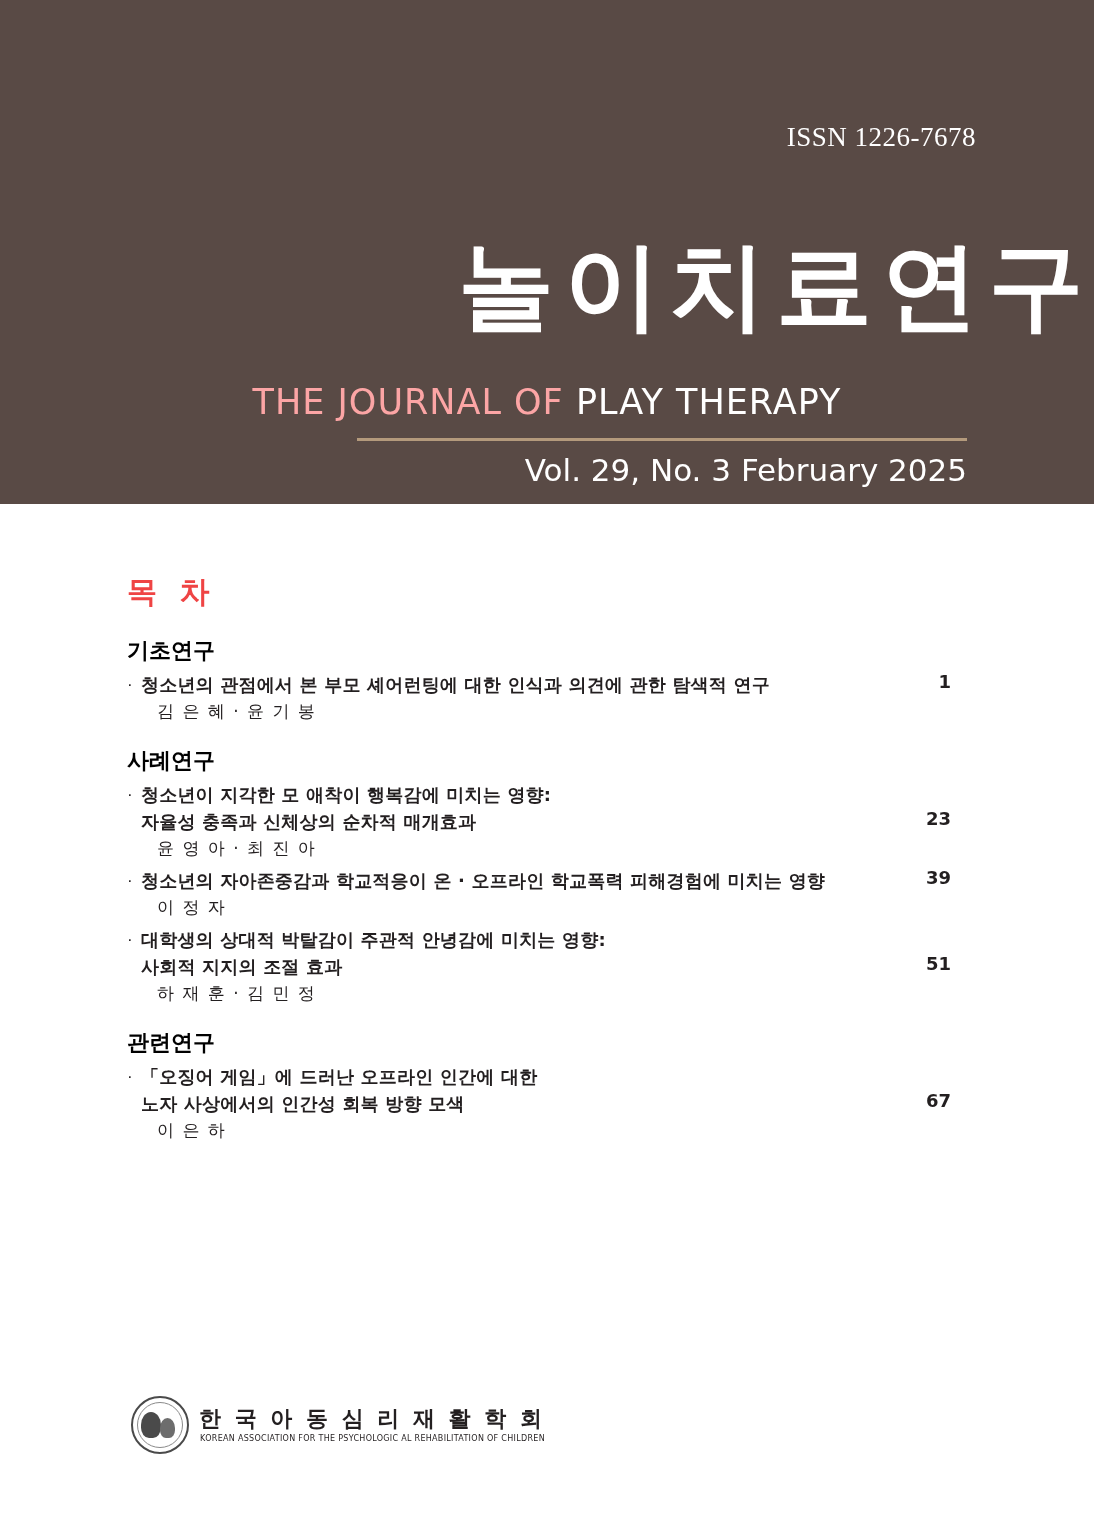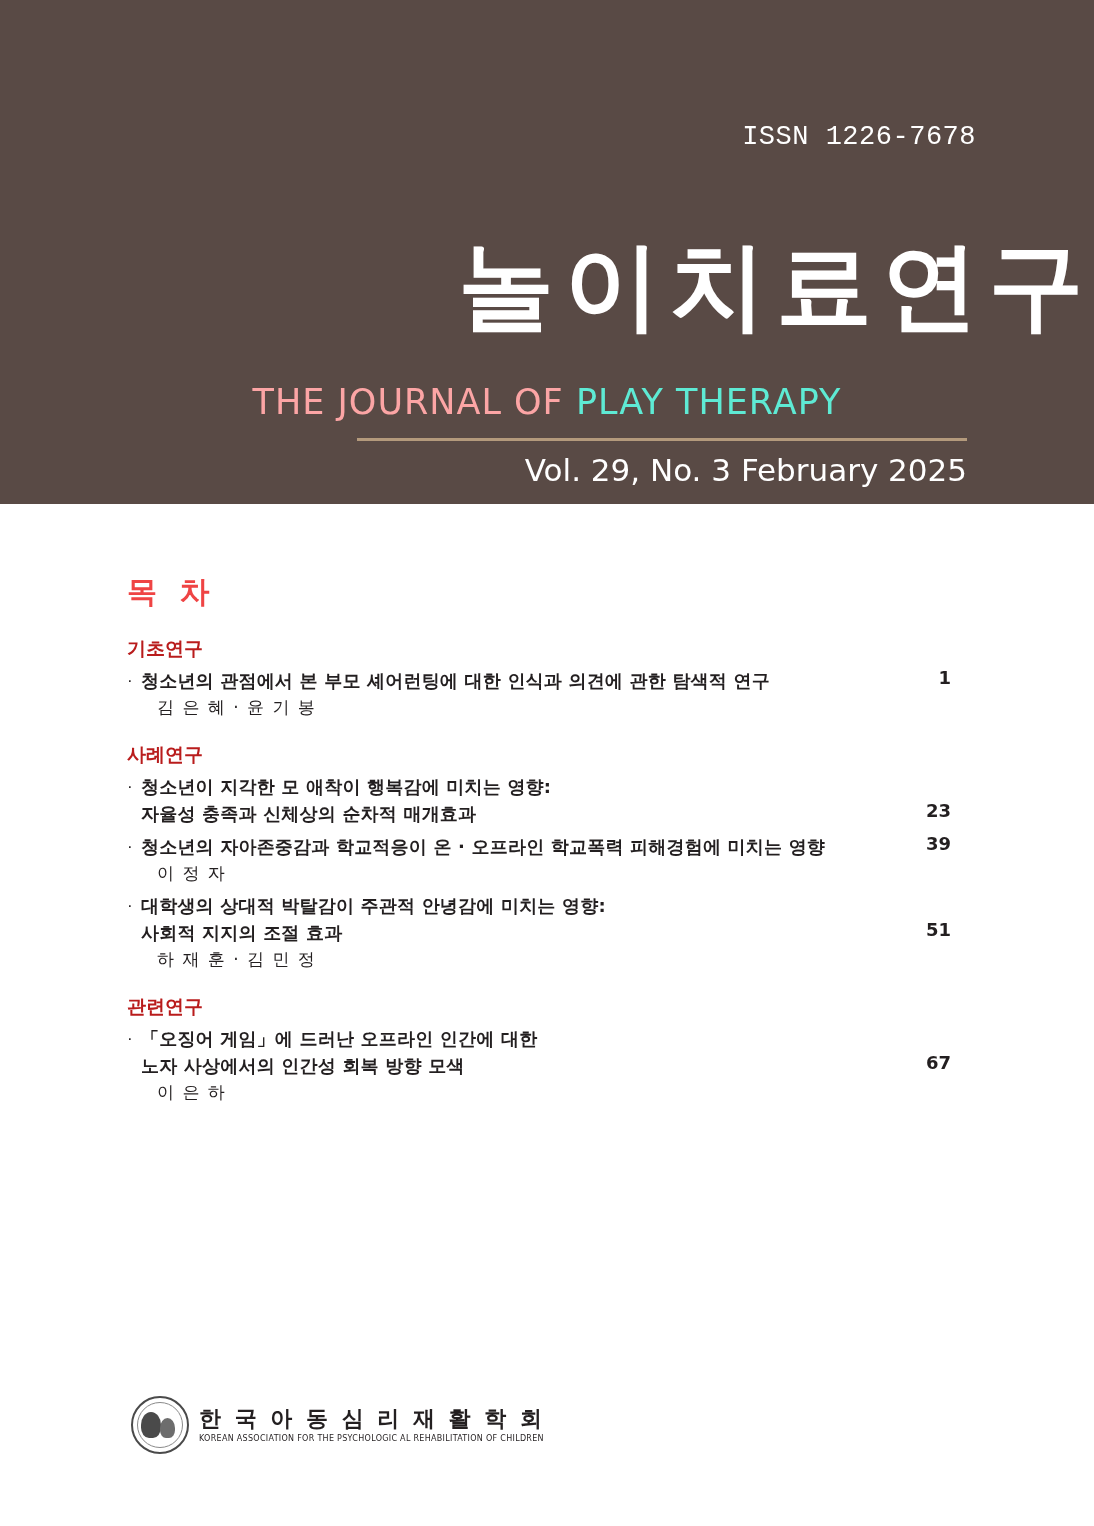--- a/index.html
+++ b/index.html
@@ -31,21 +31,21 @@
     background: #594a45;
   }
 
   .issn {
     position: absolute;
     top: 122px;
     right: 118px;
     color: #ffffff;
     font-size: 27px;
     letter-spacing: 0.5px;
-    font-family: Liberation Mono, monospace;
+    font-family: Liberation Serif, serif;
   }
 
   .korean-title {
     position: absolute;
     top: 234px;
     left: 0;
     width: 1094px;
     text-align: right;
     color: #ffffff;
     font-size: 96px;
@@ -59,21 +59,21 @@
     position: absolute;
     top: 382px;
     left: 0;
     width: 1094px;
     text-align: center;
     font-size: 35px;
     letter-spacing: 1px;
     font-family: "DejaVu Sans", sans-serif;
   }
   .english-title .part-a { color: #fca5a5; }
-  .english-title .part-b { color: #5eead4; }
+  .english-title .part-b { color: #ffffff; }
 
   .rule {
     position: absolute;
     top: 438px;
     left: 357px;
     width: 610px;
     height: 3px;
     background: #b49a7c;
   }
 
@@ -101,23 +101,23 @@
   }
 
   .toc {
     position: absolute;
     top: 636px;
     left: 127px;
     width: 824px;
   }
 
   .section-label {
-    font-size: 19px;
-    font-weight: bold;
-    color: #b91c1c;
+    font-size: 22px;
+    font-weight: bold;
+    color: #000000;
     font-family: "DejaVu Sans", sans-serif;
     margin-top: 22px;
     margin-bottom: 5px;
   }
   .section-label.first { margin-top: 0; }
 
   .entry {
     position: relative;
     margin-bottom: 6px;
   }
@@ -170,20 +170,21 @@
     width: 50px;
   }
 
   
   .footer {
     position: absolute;
     top: 1396px;
     left: 131px;
     display: flex;
     align-items: center;
+    text-align: right;
   }
 
   .society-emblem {
     width: 54px;
     height: 54px;
     border-radius: 50%;
     border: 2px solid #4a4a4a;
     position: relative;
     flex: 0 0 54px;
     background: #ffffff;
@@ -265,20 +266,21 @@
     </div>
 
     <div class="section-label">사례연구</div>
 
     <div class="entry">
       <div class="entry-row">
         <div class="bullet">·</div>
         <div class="entry-body">
           <div class="entry-title-line">청소년이 지각한 모 애착이 행복감에 미치는 영향:</div>
           <div class="entry-title-line">자율성 충족과 신체상의 순차적 매개효과</div>
+          <div class="entry-authors">윤 영 아 · 최 진 아</div>
         </div>
         <div class="entry-page" style="top:27px;">23</div>
       </div>
     </div>
 
     <div class="entry">
       <div class="entry-row">
         <div class="bullet">·</div>
         <div class="entry-body">
           <div class="entry-title-line">청소년의 자아존중감과 학교적응이 온 · 오프라인 학교폭력 피해경험에 미치는 영향</div>

